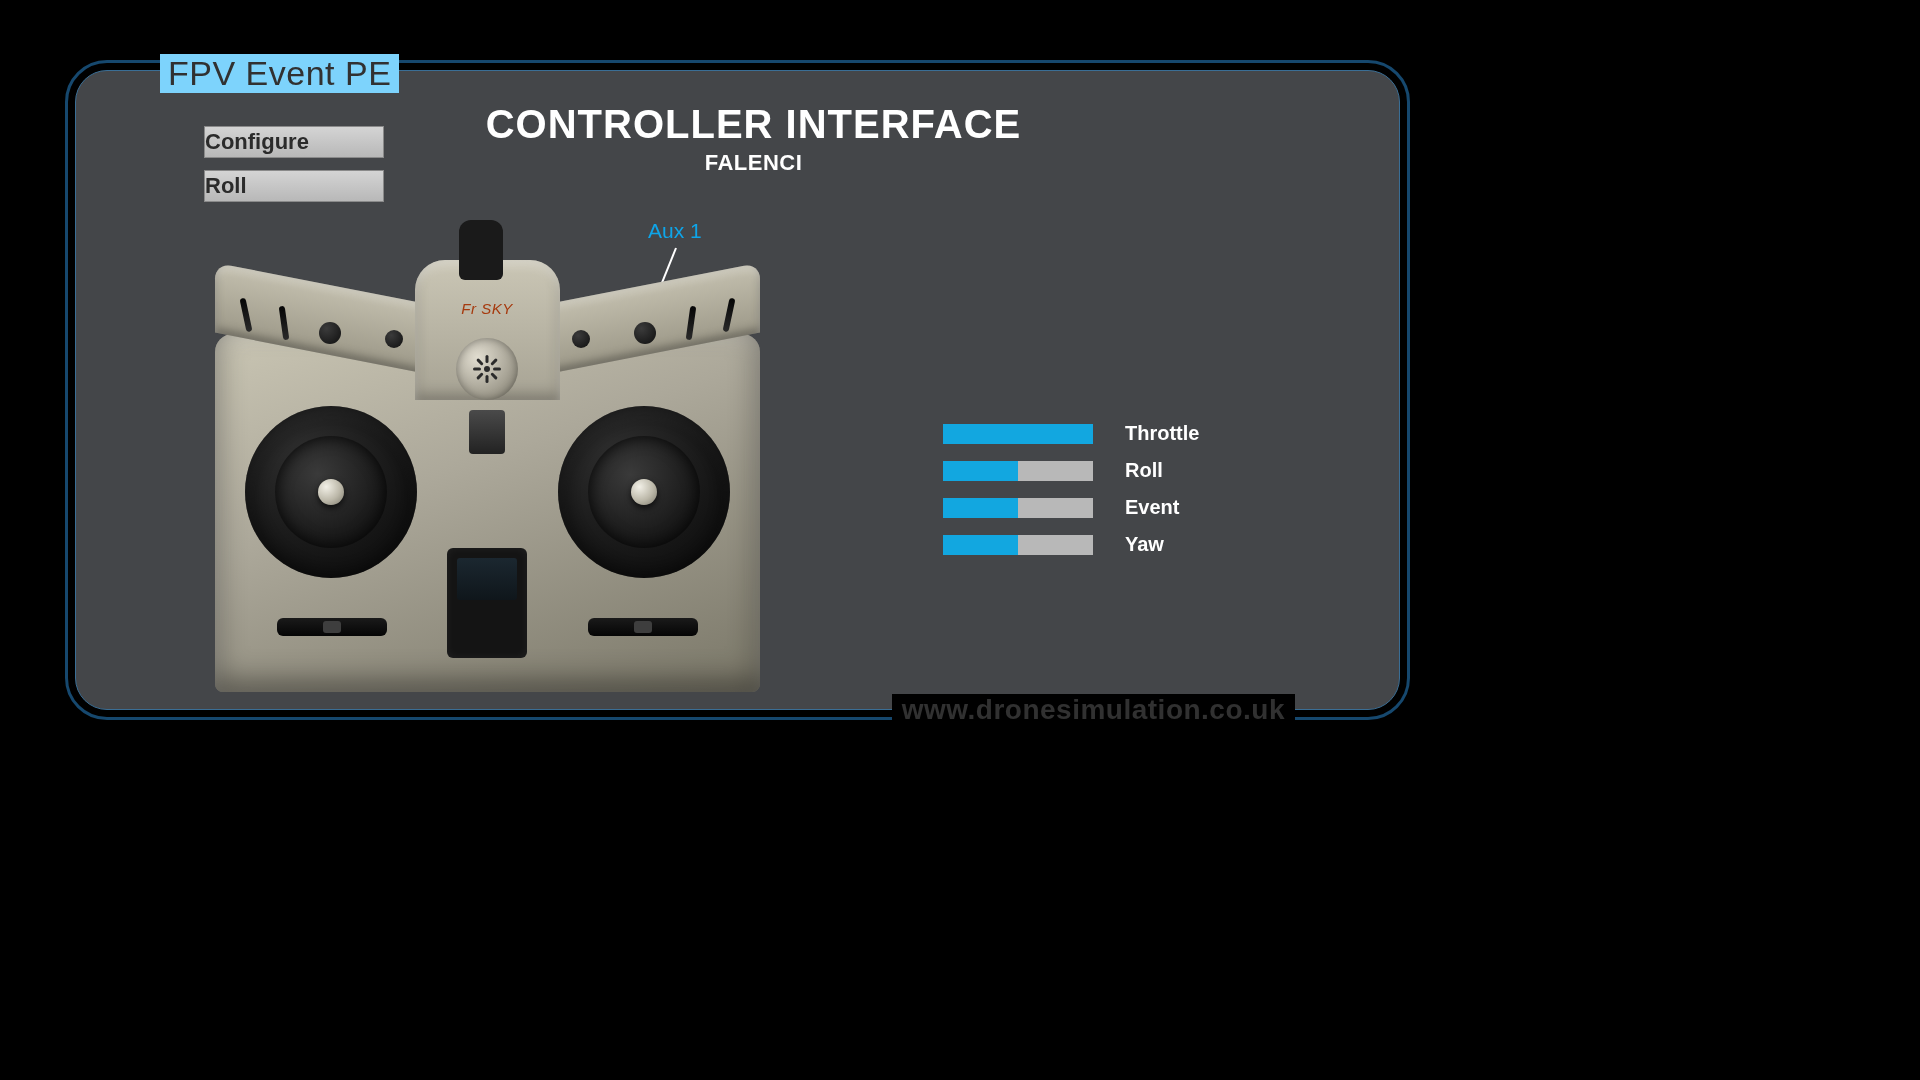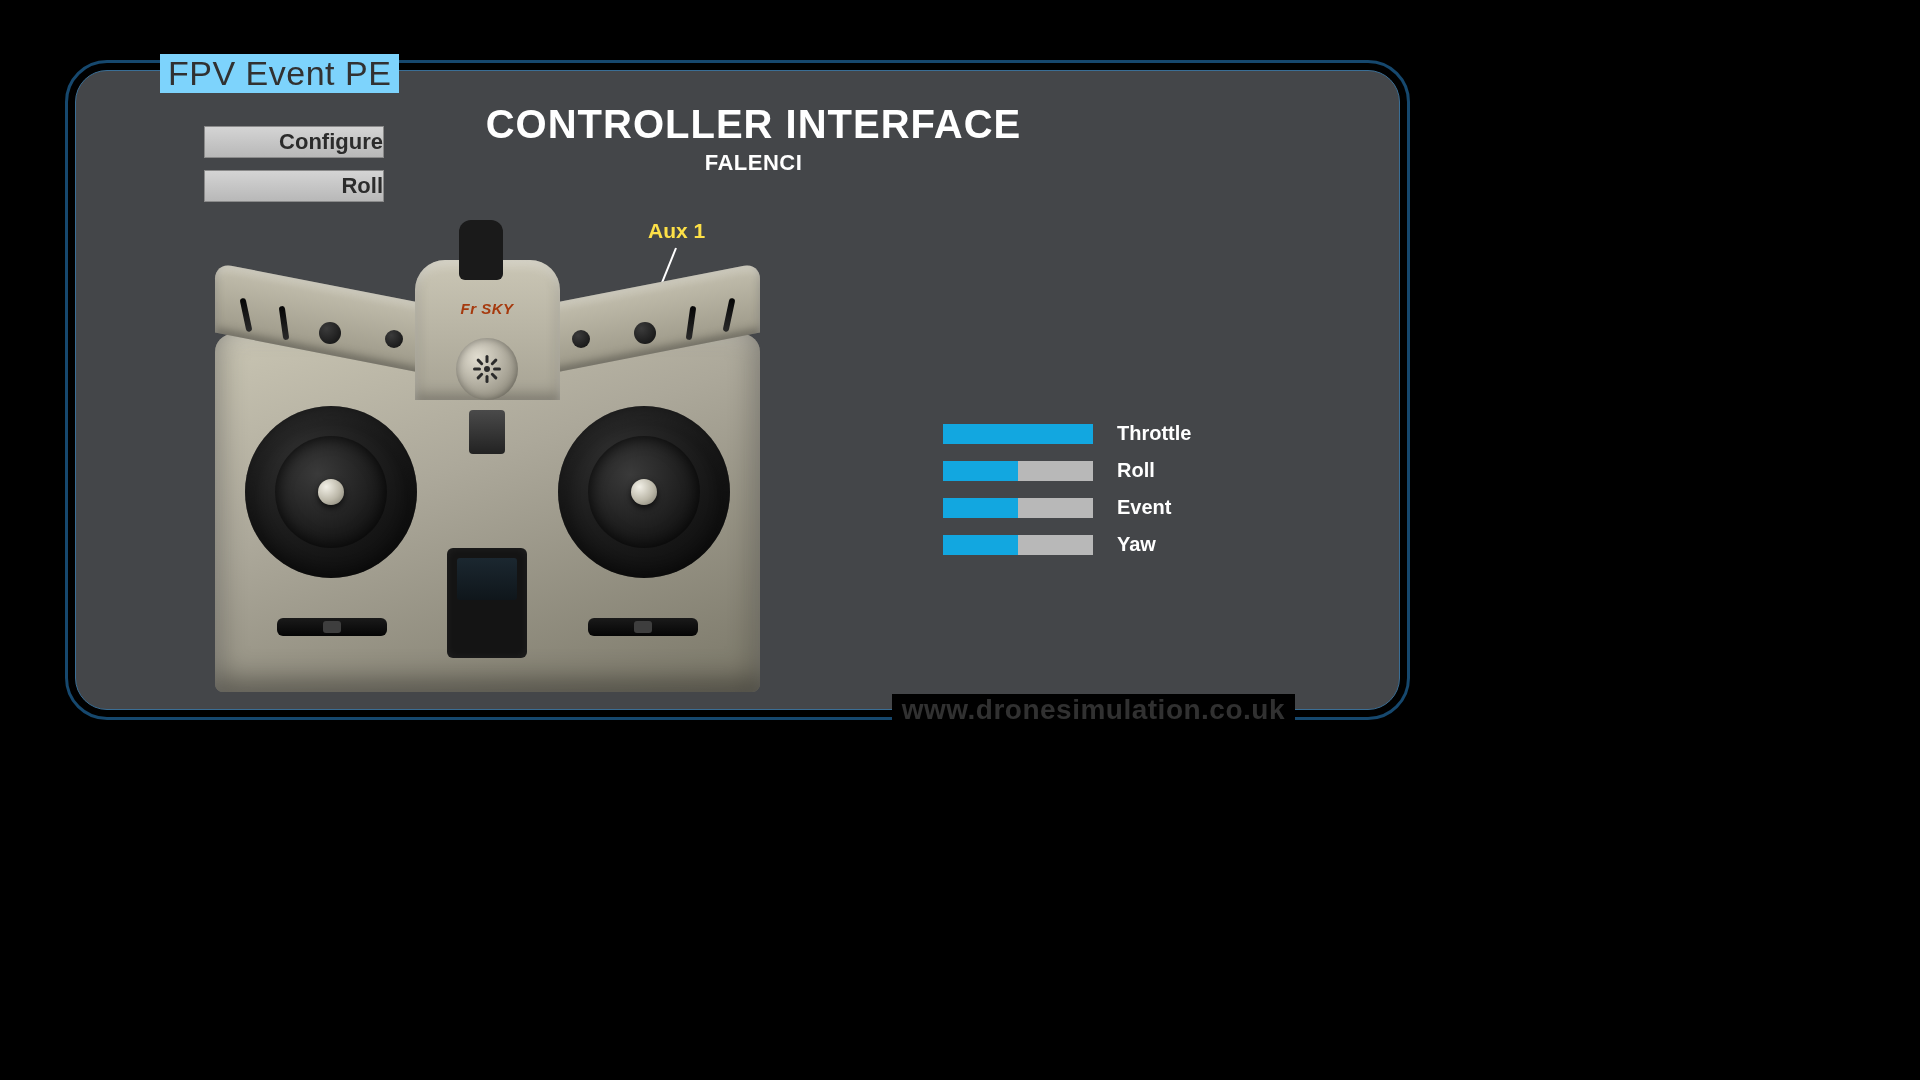--- a/index.html
+++ b/index.html
@@ -61,21 +61,21 @@
   .btn {
     position: absolute;
     left: 129px;
     width: 180px;
     height: 32px;
     background: linear-gradient(#d4d4d4, #b8b8b8);
     border: 1px solid #8a8a8a;
     color: #2b2b2b;
     font-size: 22px;
     font-weight: 600;
-    text-align: right;
+    text-align: left;
     line-height: 30px;
     cursor: pointer;
     font-family: inherit;
   }
   .btn-configure { top: 56px; }
   .btn-save { top: 100px; }
   .title {
     position: absolute;
     top: 32px;
     left: 16px;
@@ -94,23 +94,23 @@
     text-align: center;
     color: #fff;
     font-size: 22px;
     font-weight: 600;
     letter-spacing: 0.5px;
   }
   .annotation {
     position: absolute;
     left: 573px;
     top: 149px;
-    color: #fde047;
+    color: #0ea5e9;
     font-size: 21px;
-    font-weight: 700;
+    font-weight: 400;
   }
   .annotation-line {
     position: absolute;
     left: 600px;
     top: 178px;
     width: 2px;
     height: 72px;
     background: #fff;
     transform-origin: top center;
     transform: rotate(22deg);
@@ -165,21 +165,21 @@
     z-index: 3;
   }
   .ctrl-brand {
     position: absolute;
     left: 222px;
     top: 80px;
     width: 100px;
     text-align: center;
     color: #a63a0e;
     font-size: 15px;
-    font-weight: 700;
+    font-weight: 400;
     font-style: italic;
     z-index: 4;
     letter-spacing: 0.5px;
   }
   .ctrl-speaker {
     position: absolute;
     left: 241px;
     top: 118px;
     width: 62px;
     height: 62px;
@@ -285,21 +285,21 @@
   .trim.tr { right: 62px; top: 398px; }
   .bars {
     position: absolute;
     left: 868px;
     top: 352px;
     width: 330px;
   }
   .bar-row {
     display: flex;
     align-items: center;
-    gap: 24px;
+    gap: 32px;
     margin-bottom: 14px;
   }
   .bar-track {
     width: 150px;
     height: 20px;
     background: #b8b8b8;
     position: relative;
   }
   .bar-fill {
     position: absolute;

